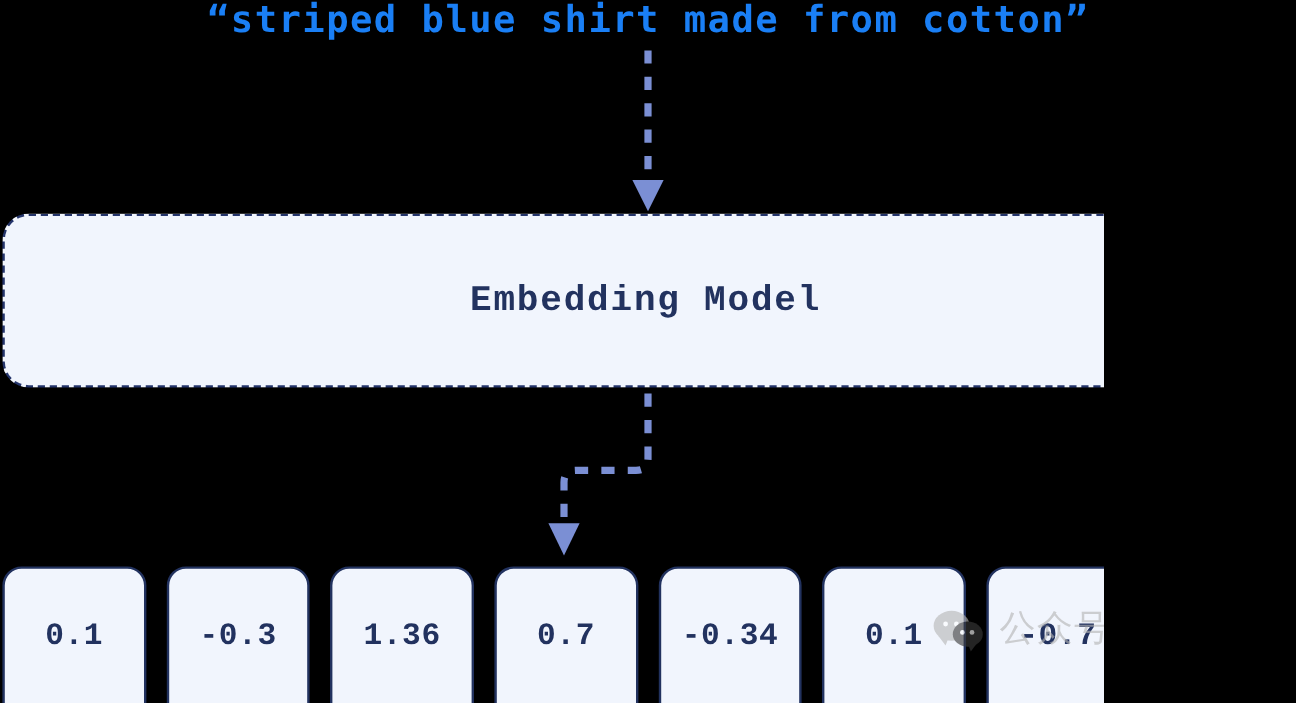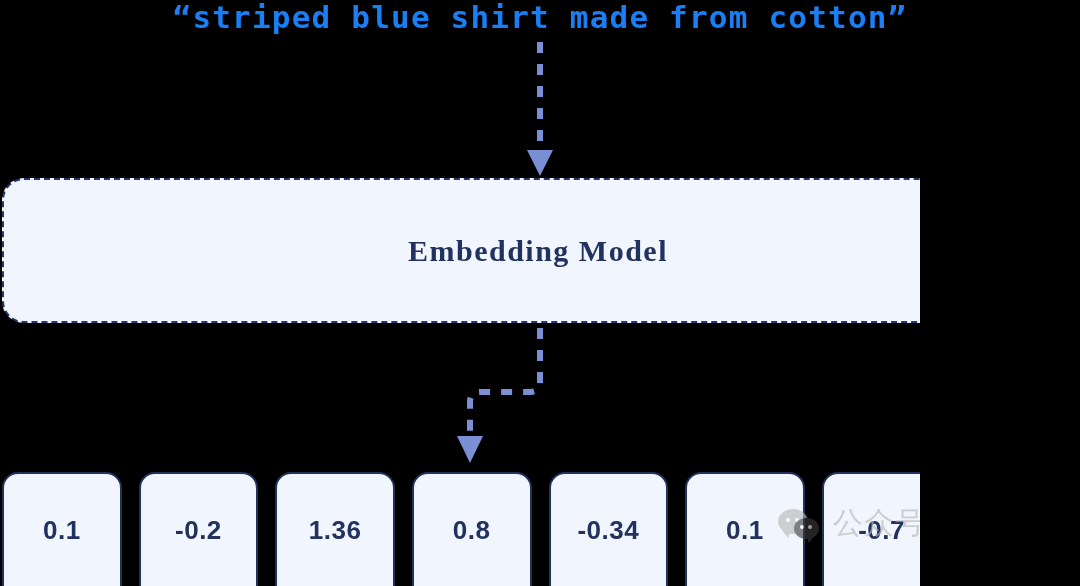--- a/index.html
+++ b/index.html
@@ -51,21 +51,21 @@
     box-sizing: border-box;
     background: #f1f5fd;
     border: 2px dashed #25356b;
     border-radius: 22px;
     display: flex;
     align-items: center;
     justify-content: center;
   }
   #embedding-model-label {
     color: #22325f;
-    font-family: Liberation Serif, serif;
+    font-family: Liberation Mono, monospace;
     font-size: 30px;
     font-weight: bold;
     letter-spacing: 1.5px;
     white-space: nowrap;
   }
 
   
   #vector-row {
     position: absolute;
     left: 0px;
@@ -83,21 +83,21 @@
     box-sizing: border-box;
     background: #f1f5fd;
     border: 2px solid #22325f;
     border-radius: 16px;
     display: flex;
     align-items: center;
     justify-content: center;
   }
   .vector-value {
     color: #22325f;
-    font-family: Liberation Sans, sans-serif;
+    font-family: Liberation Mono, monospace;
     font-size: 26px;
     font-weight: bold;
     letter-spacing: 0.5px;
     white-space: nowrap;
     
     margin-top: -14px;
   }
 
   
   #watermark {
@@ -199,27 +199,27 @@
 
   <div id="embedding-model-box">
     <span id="embedding-model-label">Embedding Model</span>
   </div>
 
   <div id="vector-row">
     <div class="vector-cell">
       <span class="vector-value">0.1</span>
     </div>
     <div class="vector-cell">
-      <span class="vector-value">-0.2</span>
+      <span class="vector-value">-0.3</span>
     </div>
     <div class="vector-cell">
       <span class="vector-value">1.36</span>
     </div>
     <div class="vector-cell">
-      <span class="vector-value">0.8</span>
+      <span class="vector-value">0.7</span>
     </div>
     <div class="vector-cell">
       <span class="vector-value">-0.34</span>
     </div>
     <div class="vector-cell">
       <span class="vector-value">0.1</span>
     </div>
     <div class="vector-cell">
       <span class="vector-value">-0.7</span>
     </div>

